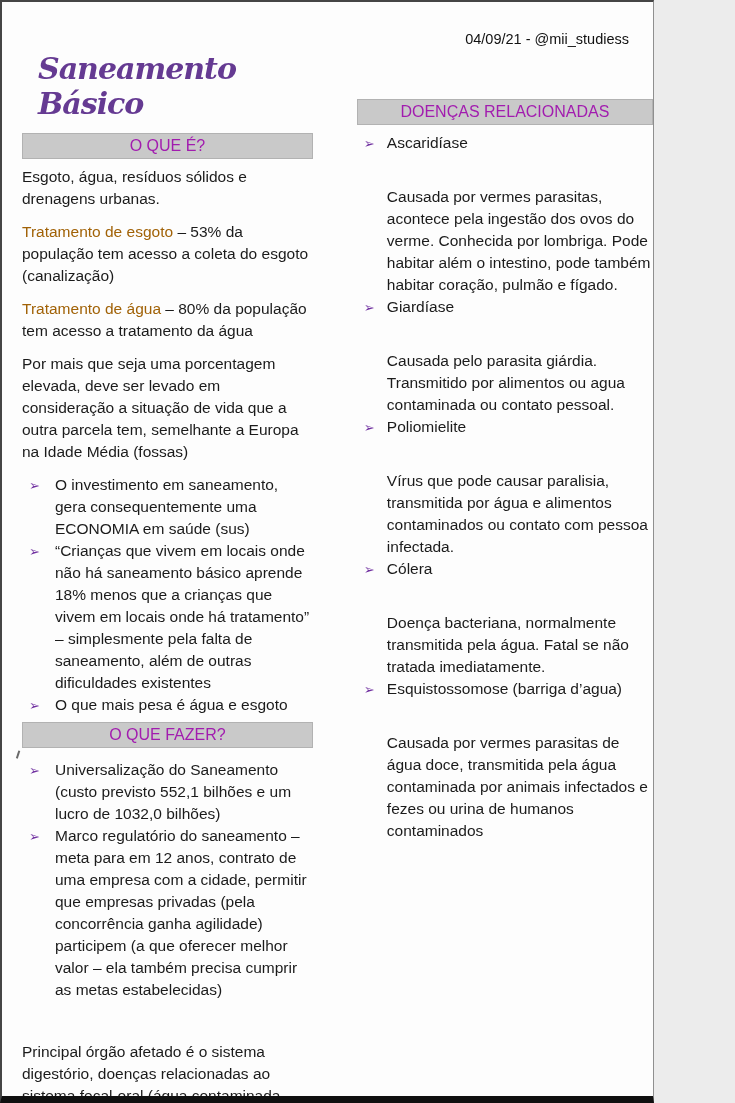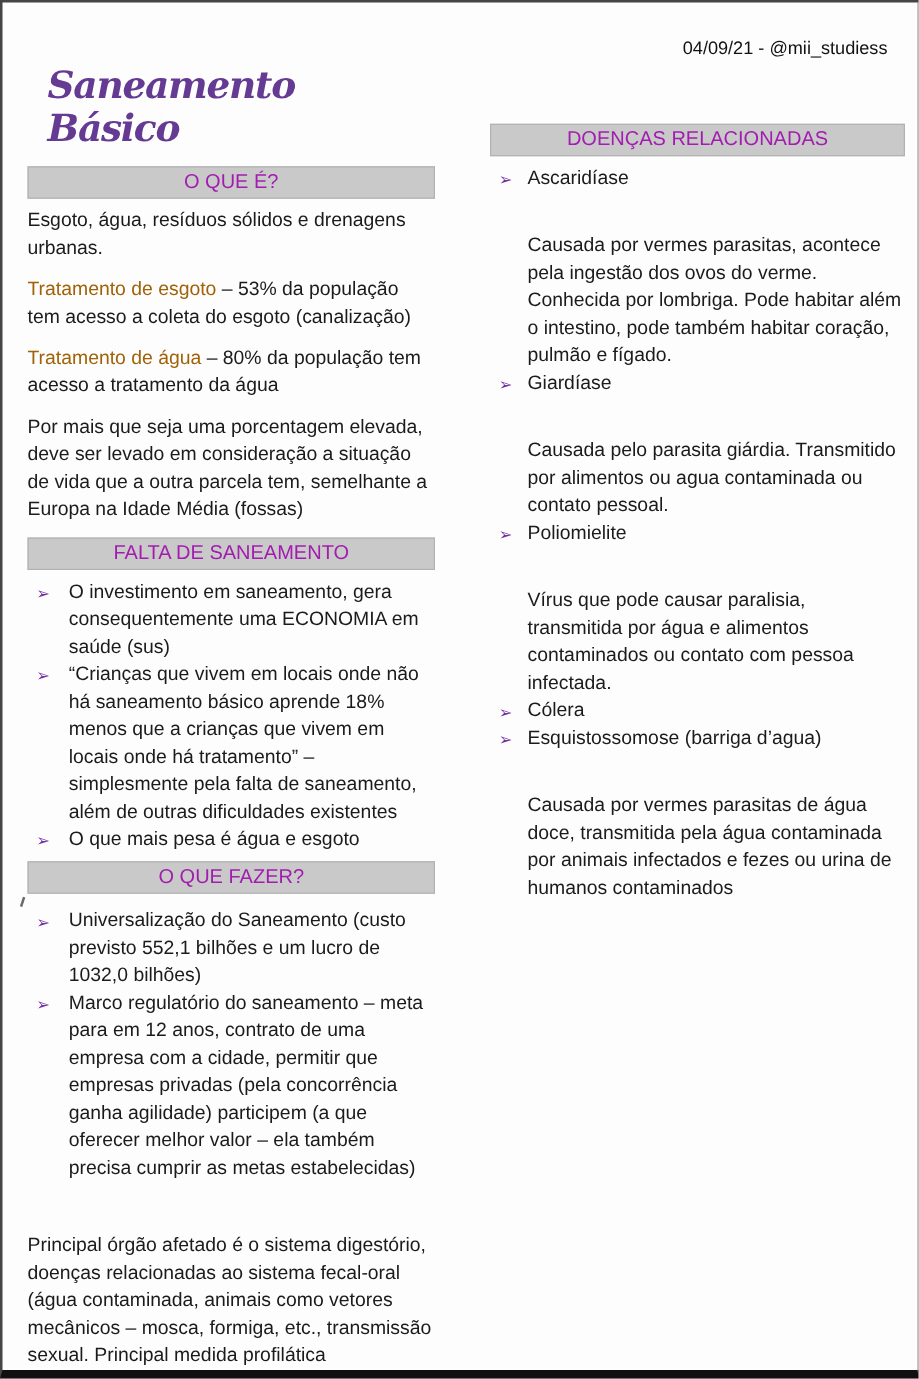--- a/index.html
+++ b/index.html
@@ -1,18 +1,18 @@
 <!DOCTYPE html>
 <html><head>
 <meta charset="utf-8">
 <style>
   html,body { margin:0; padding:0; background:#ececec; }
   .page {
     position:relative;
-    width:735px; height:1103px;
+    width:654px; height:1103px;
     box-sizing:border-box;
     background:#fdfdfd;
     border-top:2px solid #454545;
     border-left:2px solid #454545;
     border-right:1px solid #8f8f8f;
     border-bottom:7px solid #101010;
     overflow:hidden;
     font-family:"Liberation Sans", sans-serif;
     color:#1b1b1b;
   }
@@ -101,21 +101,20 @@
       <div class="bar">O QUE É?</div>
 
       <p>Esgoto, água, resíduos sólidos e drenagens urbanas.</p>
 
       <p><span class="purple-lead">Tratamento de esgoto</span><span> – 53% da população tem acesso a coleta do esgoto (canalização)</span></p>
 
       <p><span class="purple-lead">Tratamento de água</span><span> – 80% da população tem acesso a tratamento da água</span></p>
 
       <p>Por mais que seja uma porcentagem elevada, deve ser levado em consideração a situação de vida que a outra parcela tem, semelhante a Europa na Idade Média (fossas)</p>
 
-      <div class="bar">FALTA DE SANEAMENTO</div>
 
       <ul class="arrow-list">
         <li><span class="bullet-arrow">➢</span><span>O investimento em saneamento, gera consequentemente uma ECONOMIA em saúde (sus)</span></li>
         <li><span class="bullet-arrow">➢</span><span>“Crianças que vivem em locais onde não há saneamento básico aprende 18% menos que a crianças que vivem em locais onde há tratamento” – simplesmente pela falta de saneamento, além de outras dificuldades existentes</span></li>
         <li><span class="bullet-arrow">➢</span><span>O que mais pesa é água e esgoto</span></li>
       </ul>
 
       <div class="bar">O QUE FAZER?</div>
       <div class="stray-pen-mark"></div>
 
@@ -144,20 +143,21 @@
           <div class="disease-desc">Causada pelo parasita giárdia. Transmitido por alimentos ou agua contaminada ou contato pessoal.</div>
         </li>
         <li>
           <span class="bullet-arrow">➢</span>
           <div class="disease-name">Poliomielite</div>
           <div class="disease-desc">Vírus que pode causar paralisia, transmitida por água e alimentos contaminados ou contato com pessoa infectada.</div>
         </li>
         <li>
           <span class="bullet-arrow">➢</span>
           <div class="disease-name">Cólera</div>
+          <div class="disease-desc">Doença bacteriana, normalmente transmitida pela água. Fatal se não tratada imediatamente.</div>
         </li>
         <li>
           <span class="bullet-arrow">➢</span>
           <div class="disease-name">Esquistossomose (barriga d’agua)</div>
           <div class="disease-desc">Causada por vermes parasitas de água doce, transmitida pela água contaminada por animais infectados e fezes ou urina de humanos contaminados</div>
         </li>
       </ul>
 
     </div>
 

